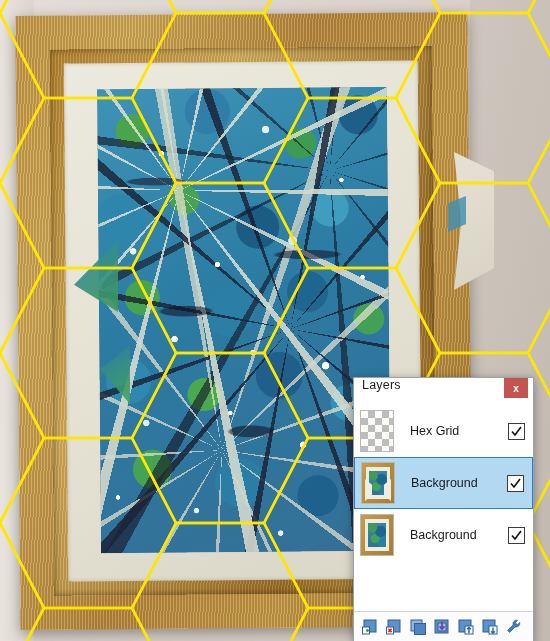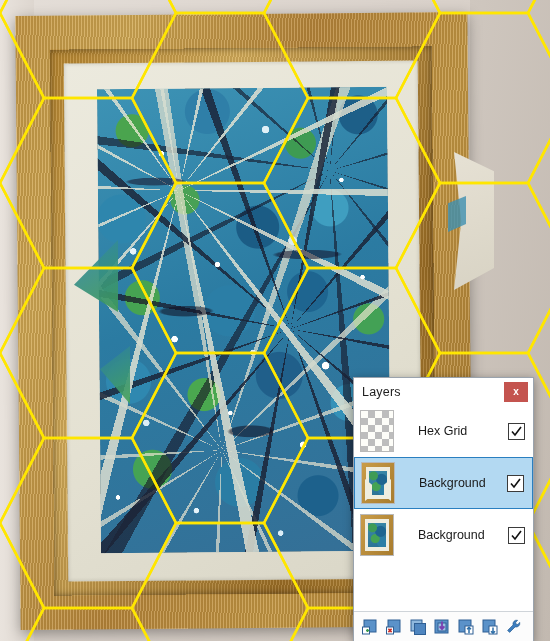--- a/index.html
+++ b/index.html
@@ -112,29 +112,29 @@
      clip-path:polygon(100% 0,100% 100%,0 40%);opacity:.9;}
 
   
   .hexsvg{position:absolute;inset:0;width:550px;height:641px;pointer-events:none;}
 
   
   .panel{position:absolute;left:353px;top:377px;width:179px;height:264px;
      background:#ffffff;border:1px solid #9aa3ad;
      box-shadow:0 2px 9px rgba(0,0,0,.35);
      display:flex;flex-direction:column;}
-  .panel-title{height:27px;display:flex;align-items:center;
+  .panel-title{height:27px;display:flex;align-items:flex-start;
      justify-content:space-between;padding-left:8px;background:#ffffff;}
   .panel-title .t{font-size:12.5px;color:#1e1e1e;letter-spacing:.2px;}
   .close-btn{width:24px;height:20px;margin-right:5px;background:#c4544f;
      color:#fff;font-size:10px;font-weight:bold;display:flex;
      align-items:center;justify-content:center;cursor:pointer;border:none;}
   .layer-list{flex:1;background:#fff;overflow:hidden;}
   .layer-row{height:52px;display:flex;align-items:center;padding:0 8px 0 6px;
-     box-sizing:border-box;gap:8px;}
+     box-sizing:border-box;gap:0;}
   .layer-row.selected{background:#b3d9f2;border:1px solid #2a7fc0;
      box-sizing:border-box;}
   .thumb{width:34px;height:42px;flex:0 0 34px;border:1px solid #b9b9b9;
      box-sizing:border-box;background:#fff;}
   .thumb-checker{
      background-image:
        linear-gradient(45deg,#bdbdbd 25%,transparent 25%,transparent 75%,#bdbdbd 75%),
        linear-gradient(45deg,#bdbdbd 25%,transparent 25%,transparent 75%,#bdbdbd 75%);
      background-size:14px 14px;background-position:0 0,7px 7px;
      background-color:#fdfdf8;}

